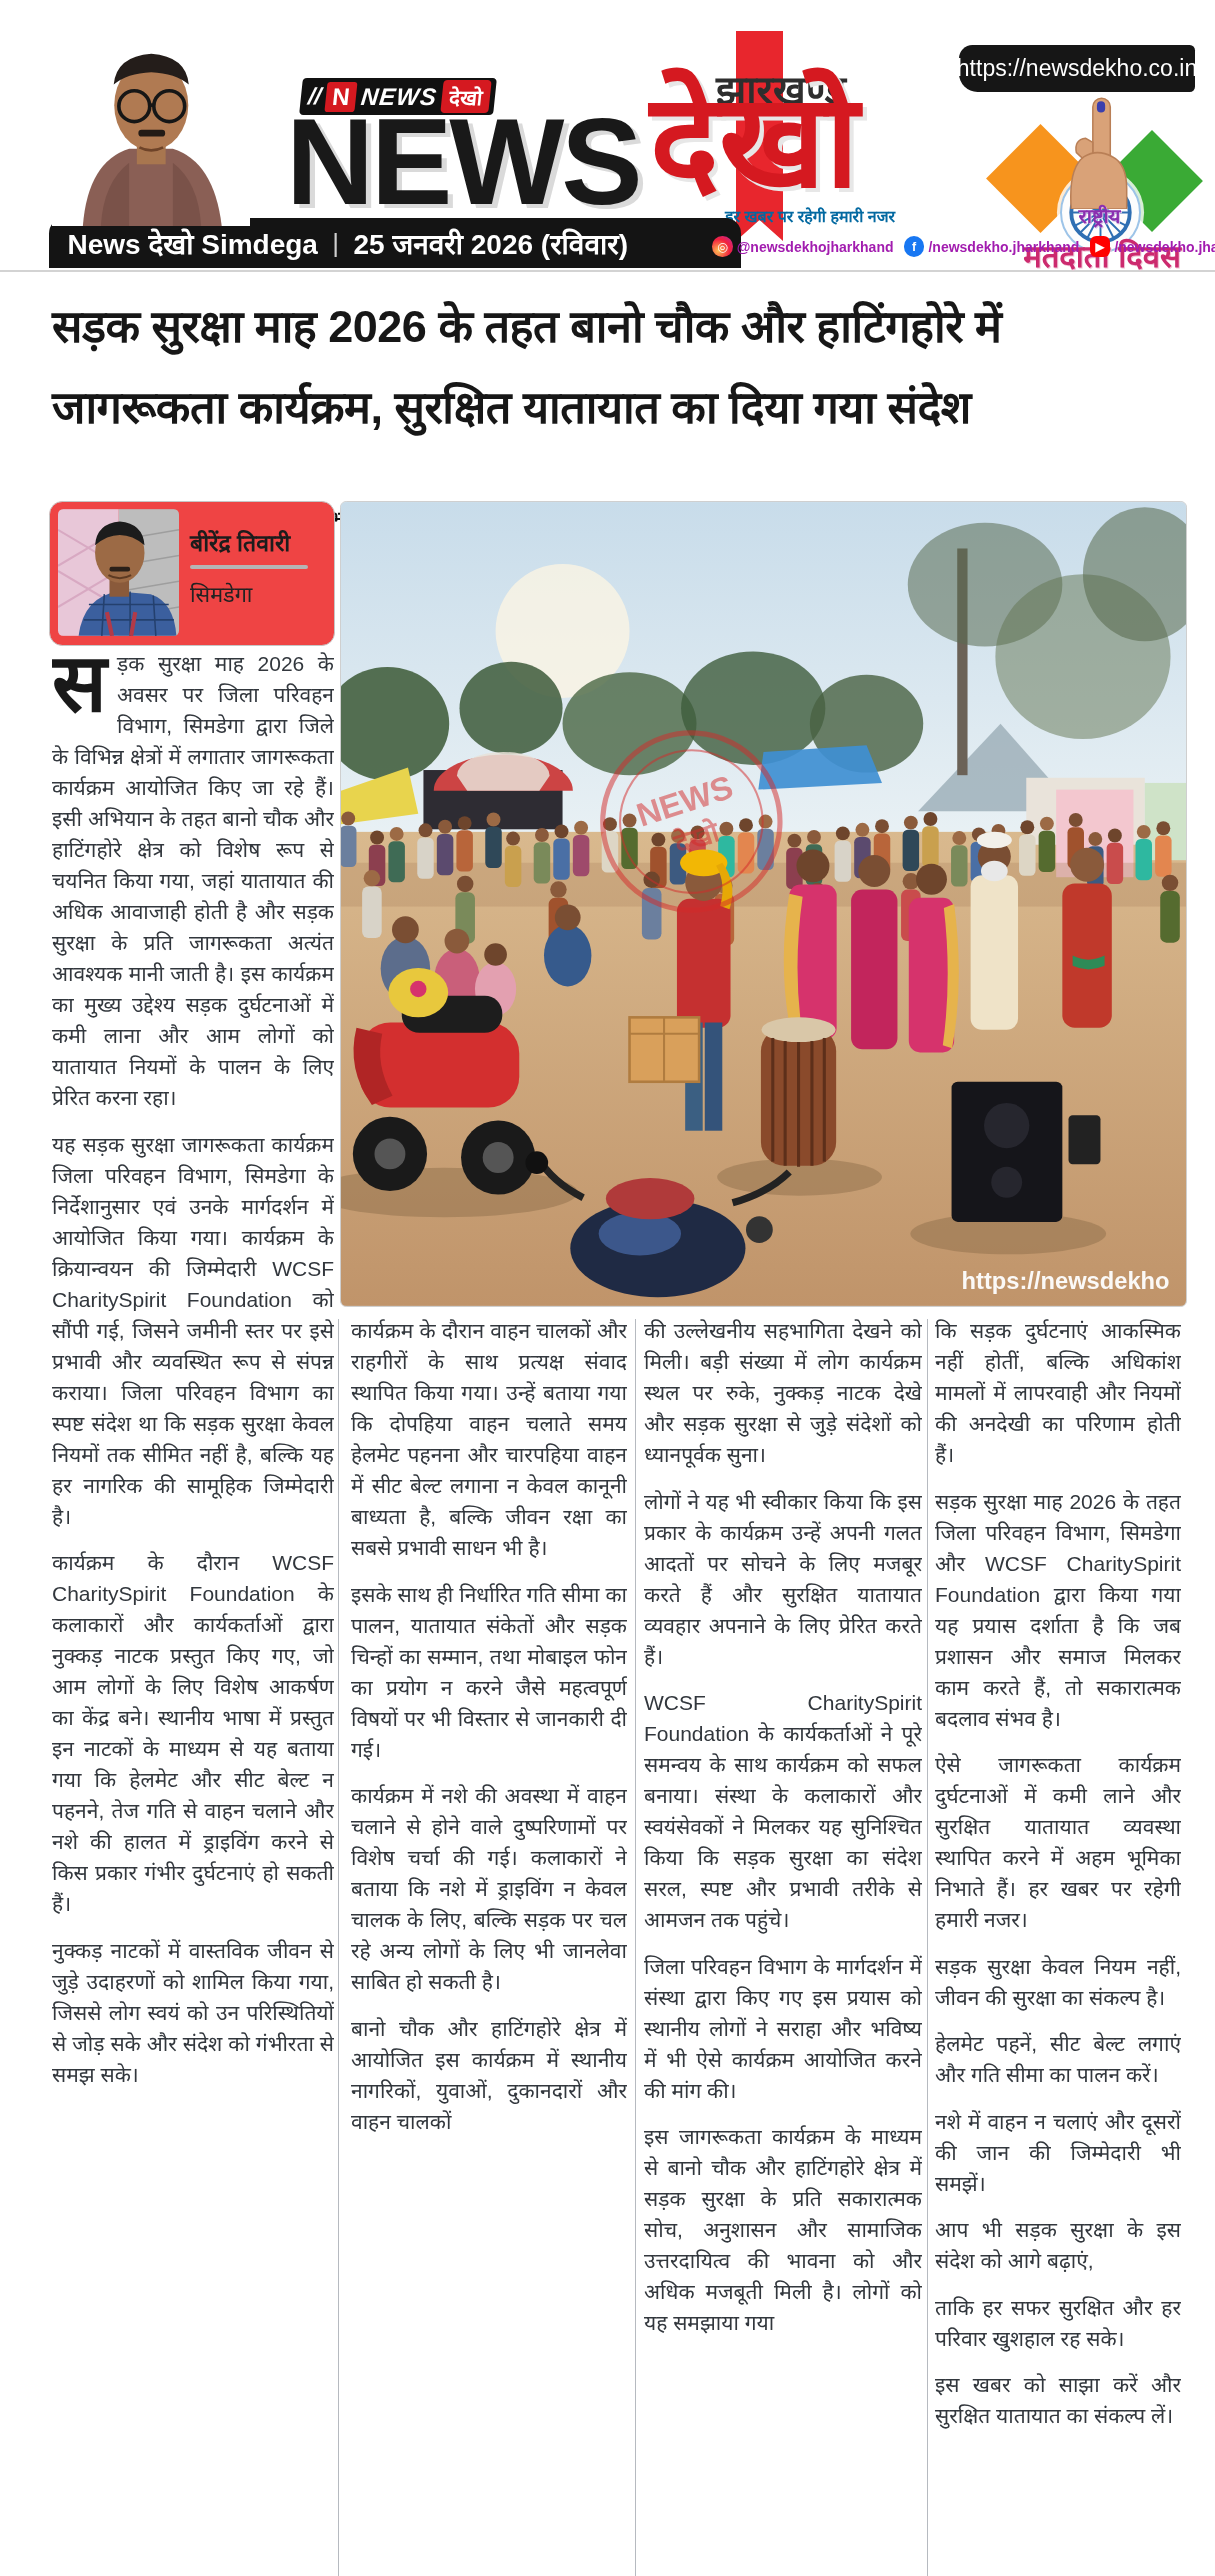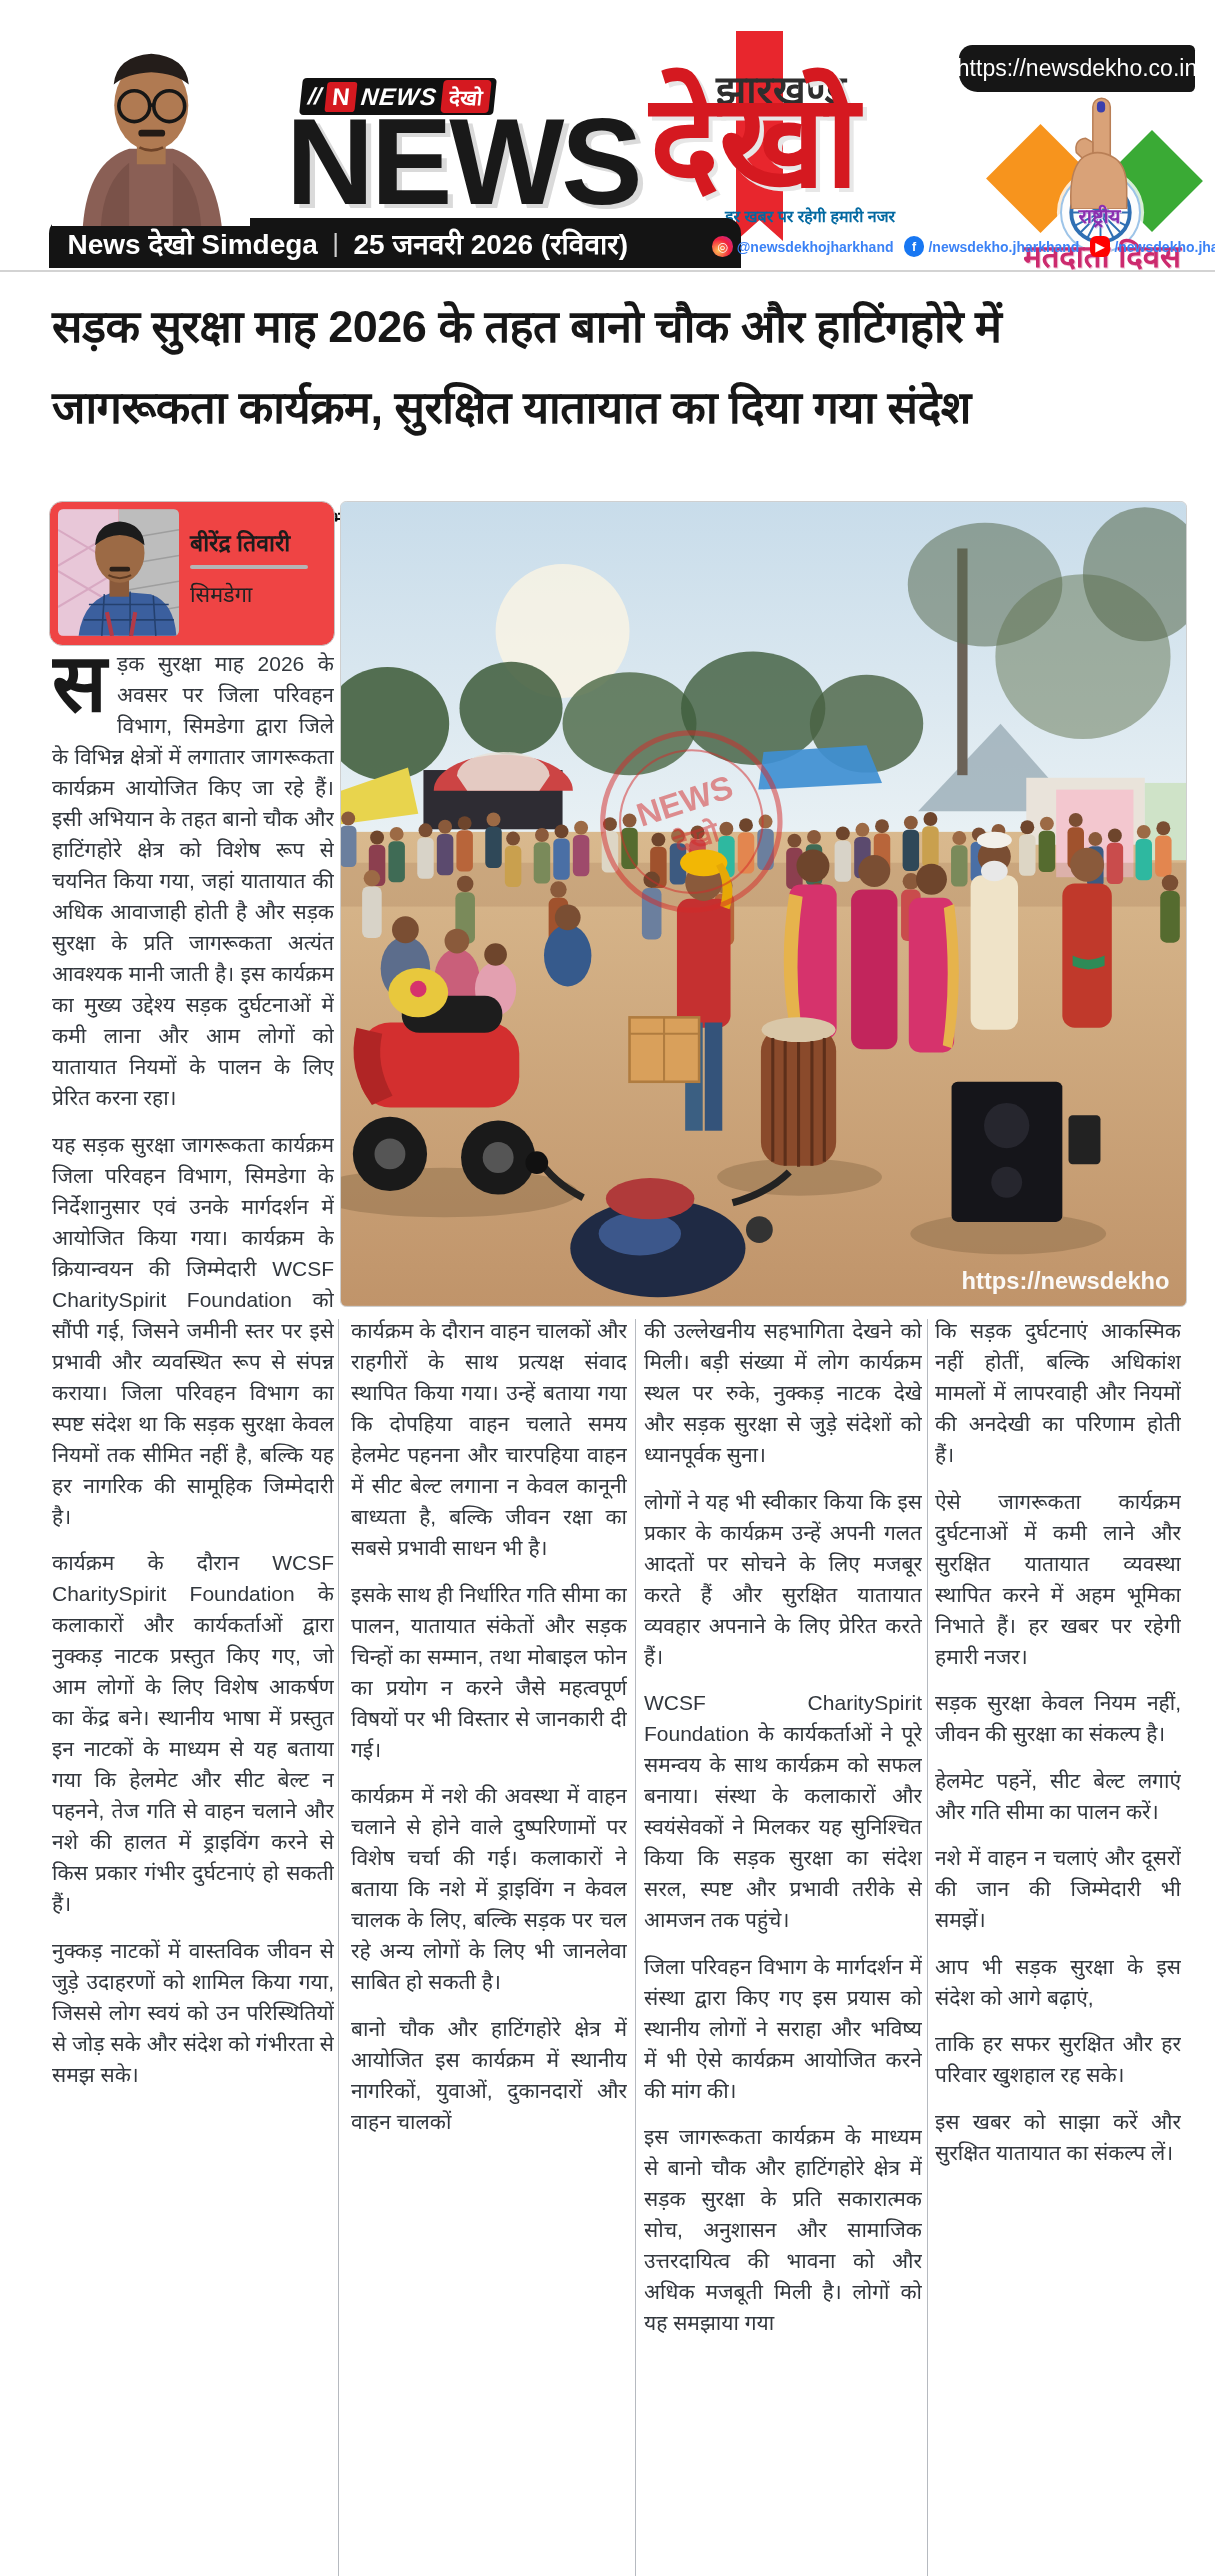--- a/index.html
+++ b/index.html
@@ -42,21 +42,21 @@
   .black-bar .loc{font-size:28px;font-weight:800;}
   .black-bar .sep{font-size:26px;color:#cfcfcf;font-weight:400;}
   .black-bar .date{font-size:28px;font-weight:700;}
   .social-row{left:712px;top:228px;width:489px;height:37px;display:flex;align-items:center;gap:10.3px;z-index:4;}
   .social-item{display:flex;align-items:center;gap:4.1px;}
   .social-item .ic{width:20.6px;height:20.6px;border-radius:50%;display:flex;align-items:center;justify-content:center;
     color:#fff;font-weight:900;font-size:12.4px;flex:0 0 auto;}
   .ic-ig{background:radial-gradient(circle at 30% 70%,#fec053,#f2203e 55%,#b729a8);}
   .ic-fb{background:#1877f2;}
   .ic-yt{background:#ff0000;border-radius:6.2px !important;}
-  .social-item .hd{font-size:14px;font-weight:800;color:#3b82f6;text-align:right;}
+  .social-item .hd{font-size:14px;font-weight:800;color:#a21caf;text-align:right;}
   .header-rule{left:0;top:270px;width:1216px;height:2.1px;background:#d3d3d3;}
 
   
   .headline{left:52px;top:286px;width:1139px;font-size:45px;font-weight:800;color:#171717;
     line-height:81px;white-space:nowrap;letter-spacing:-0.5px;}
   .subhead{left:52px;top:465px;width:1144px;font-size:17.5px;font-weight:700;color:#0e0e0e;white-space:nowrap;margin-top:40px;}
 
   
   .author-card{left:49px;top:501px;width:284px;height:143px;background:#ef4444;border:1.5px solid #c6c6c6;border-radius:13.4px;}
   .author-photo{position:absolute;left:8.2px;top:7.2px;width:121px;height:127px;border-radius:5.2px;overflow:hidden;}
@@ -444,20 +444,21 @@
 </div>
 <div class="abs col col3">
   <p>की उल्लेखनीय सहभागिता देखने को मिली। बड़ी संख्या में लोग कार्यक्रम स्थल पर रुके, नुक्कड़ नाटक देखे और सड़क सुरक्षा से जुड़े संदेशों को ध्यानपूर्वक सुना।</p>
   <p>लोगों ने यह भी स्वीकार किया कि इस प्रकार के कार्यक्रम उन्हें अपनी गलत आदतों पर सोचने के लिए मजबूर करते हैं और सुरक्षित यातायात व्यवहार अपनाने के लिए प्रेरित करते हैं।</p>
   <p>WCSF CharitySpirit Foundation के कार्यकर्ताओं ने पूरे समन्वय के साथ कार्यक्रम को सफल बनाया। संस्था के कलाकारों और स्वयंसेवकों ने मिलकर यह सुनिश्चित किया कि सड़क सुरक्षा का संदेश सरल, स्पष्ट और प्रभावी तरीके से आमजन तक पहुंचे।</p>
   <p>जिला परिवहन विभाग के मार्गदर्शन में संस्था द्वारा किए गए इस प्रयास को स्थानीय लोगों ने सराहा और भविष्य में भी ऐसे कार्यक्रम आयोजित करने की मांग की।</p>
   <p>इस जागरूकता कार्यक्रम के माध्यम से बानो चौक और हाटिंगहोरे क्षेत्र में सड़क सुरक्षा के प्रति सकारात्मक सोच, अनुशासन और सामाजिक उत्तरदायित्व की भावना को और अधिक मजबूती मिली है। लोगों को यह समझाया गया</p>
 </div>
 <div class="abs col col4">
   <p>कि सड़क दुर्घटनाएं आकस्मिक नहीं होतीं, बल्कि अधिकांश मामलों में लापरवाही और नियमों की अनदेखी का परिणाम होती हैं।</p>
+  <p>सड़क सुरक्षा माह 2026 के तहत जिला परिवहन विभाग, सिमडेगा और WCSF CharitySpirit Foundation द्वारा किया गया यह प्रयास दर्शाता है कि जब प्रशासन और समाज मिलकर काम करते हैं, तो सकारात्मक बदलाव संभव है।</p>
   <p>ऐसे जागरूकता कार्यक्रम दुर्घटनाओं में कमी लाने और सुरक्षित यातायात व्यवस्था स्थापित करने में अहम भूमिका निभाते हैं। हर खबर पर रहेगी हमारी नजर।</p>
   <p>सड़क सुरक्षा केवल नियम नहीं, जीवन की सुरक्षा का संकल्प है।</p>
   <p>हेलमेट पहनें, सीट बेल्ट लगाएं और गति सीमा का पालन करें।</p>
   <p>नशे में वाहन न चलाएं और दूसरों की जान की जिम्मेदारी भी समझें।</p>
   <p>आप भी सड़क सुरक्षा के इस संदेश को आगे बढ़ाएं,</p>
   <p>ताकि हर सफर सुरक्षित और हर परिवार खुशहाल रह सके।</p>
   <p>इस खबर को साझा करें और सुरक्षित यातायात का संकल्प लें।</p>
 </div>
 <div class="abs vrule vr1"></div>
 <div class="abs vrule vr2"></div>

